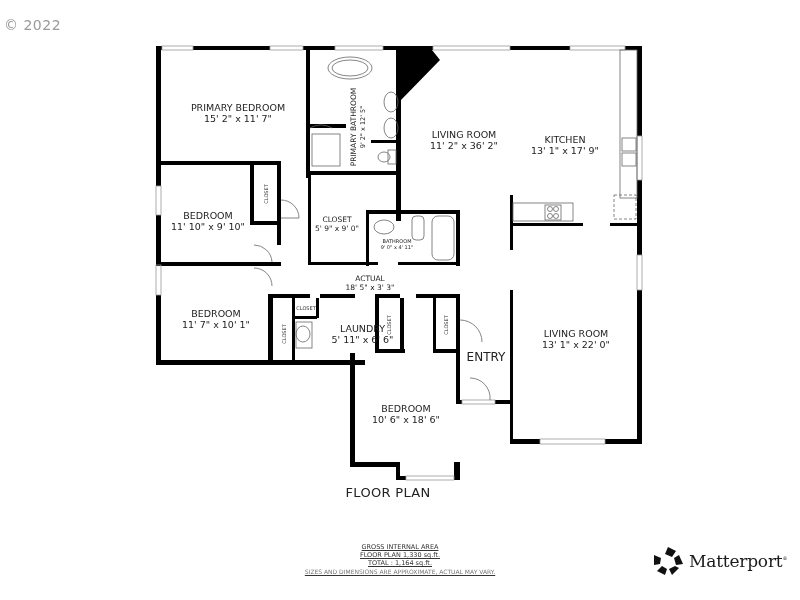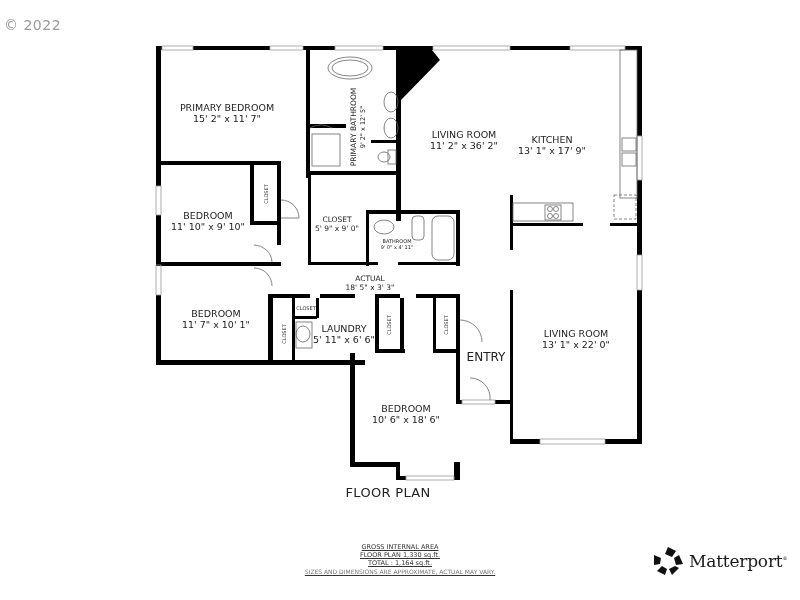--- a/index.html
+++ b/index.html
@@ -157,33 +157,33 @@
 
     <path d="M310 128 A22 22 0 0 1 332 128"></path>
     <path d="M281 200 A18 18 0 0 1 299 218 L281 218"></path>
     <path d="M254 245 A18 18 0 0 1 272 262"></path>
     <path d="M254 268 A18 18 0 0 1 272 286"></path>
     <path d="M460 320 A22 22 0 0 1 482 342"></path>
     <path d="M470 378 A20 20 0 0 1 490 400"></path>
   </g>
 </svg>
 
-<div class="room-label" style="left:227px; top:102px;">
+<div class="room-label" style="left:238px; top:102px;">
   <span>PRIMARY BEDROOM</span>
   <span class="dim">15' 2" x 11' 7"</span>
 </div>
 <div class="bath-v" style="left:358px; top:127px;">
   <span>PRIMARY BATHROOM</span><br>
   <span style="font-size:6.5px;">9' 2" x 12' 5"</span>
 </div>
 <div class="room-label" style="left:464px; top:129px;">
   <span>LIVING ROOM</span>
   <span class="dim">11' 2" x 36' 2"</span>
 </div>
-<div class="room-label" style="left:552px; top:134px;">
+<div class="room-label" style="left:565px; top:134px;">
   <span>KITCHEN</span>
   <span class="dim">13' 1" x 17' 9"</span>
 </div>
 <div class="room-label" style="left:208px; top:210px;">
   <span>BEDROOM</span>
   <span class="dim">11' 10" x 9' 10"</span>
 </div>
 <div class="room-label" style="left:337px; top:215px; font-size:7.5px; line-height:9px;">
   <span>CLOSET</span>
   <span class="dim">5' 9" x 9' 0"</span>
@@ -193,21 +193,21 @@
   <span>9' 0" x 4' 11"</span>
 </div>
 <div class="room-label" style="left:370px; top:274px; font-size:7.5px; line-height:9px;">
   <span>ACTUAL</span>
   <span class="dim">18' 5" x 3' 3"</span>
 </div>
 <div class="room-label" style="left:216px; top:308px;">
   <span>BEDROOM</span>
   <span class="dim">11' 7" x 10' 1"</span>
 </div>
-<div class="room-label" style="left:344px; top:323px;">
+<div class="room-label" style="left:344px; top:323px;padding-left:37px;">
   <span>LAUNDRY</span>
   <span class="dim">5' 11" x 6' 6"</span>
 </div>
 <div class="room-label" style="left:576px; top:328px;">
   <span>LIVING ROOM</span>
   <span class="dim">13' 1" x 22' 0"</span>
 </div>
 <div class="room-label" style="left:486px; top:352px; font-size:12px;">
   <span>ENTRY</span>
 </div>

